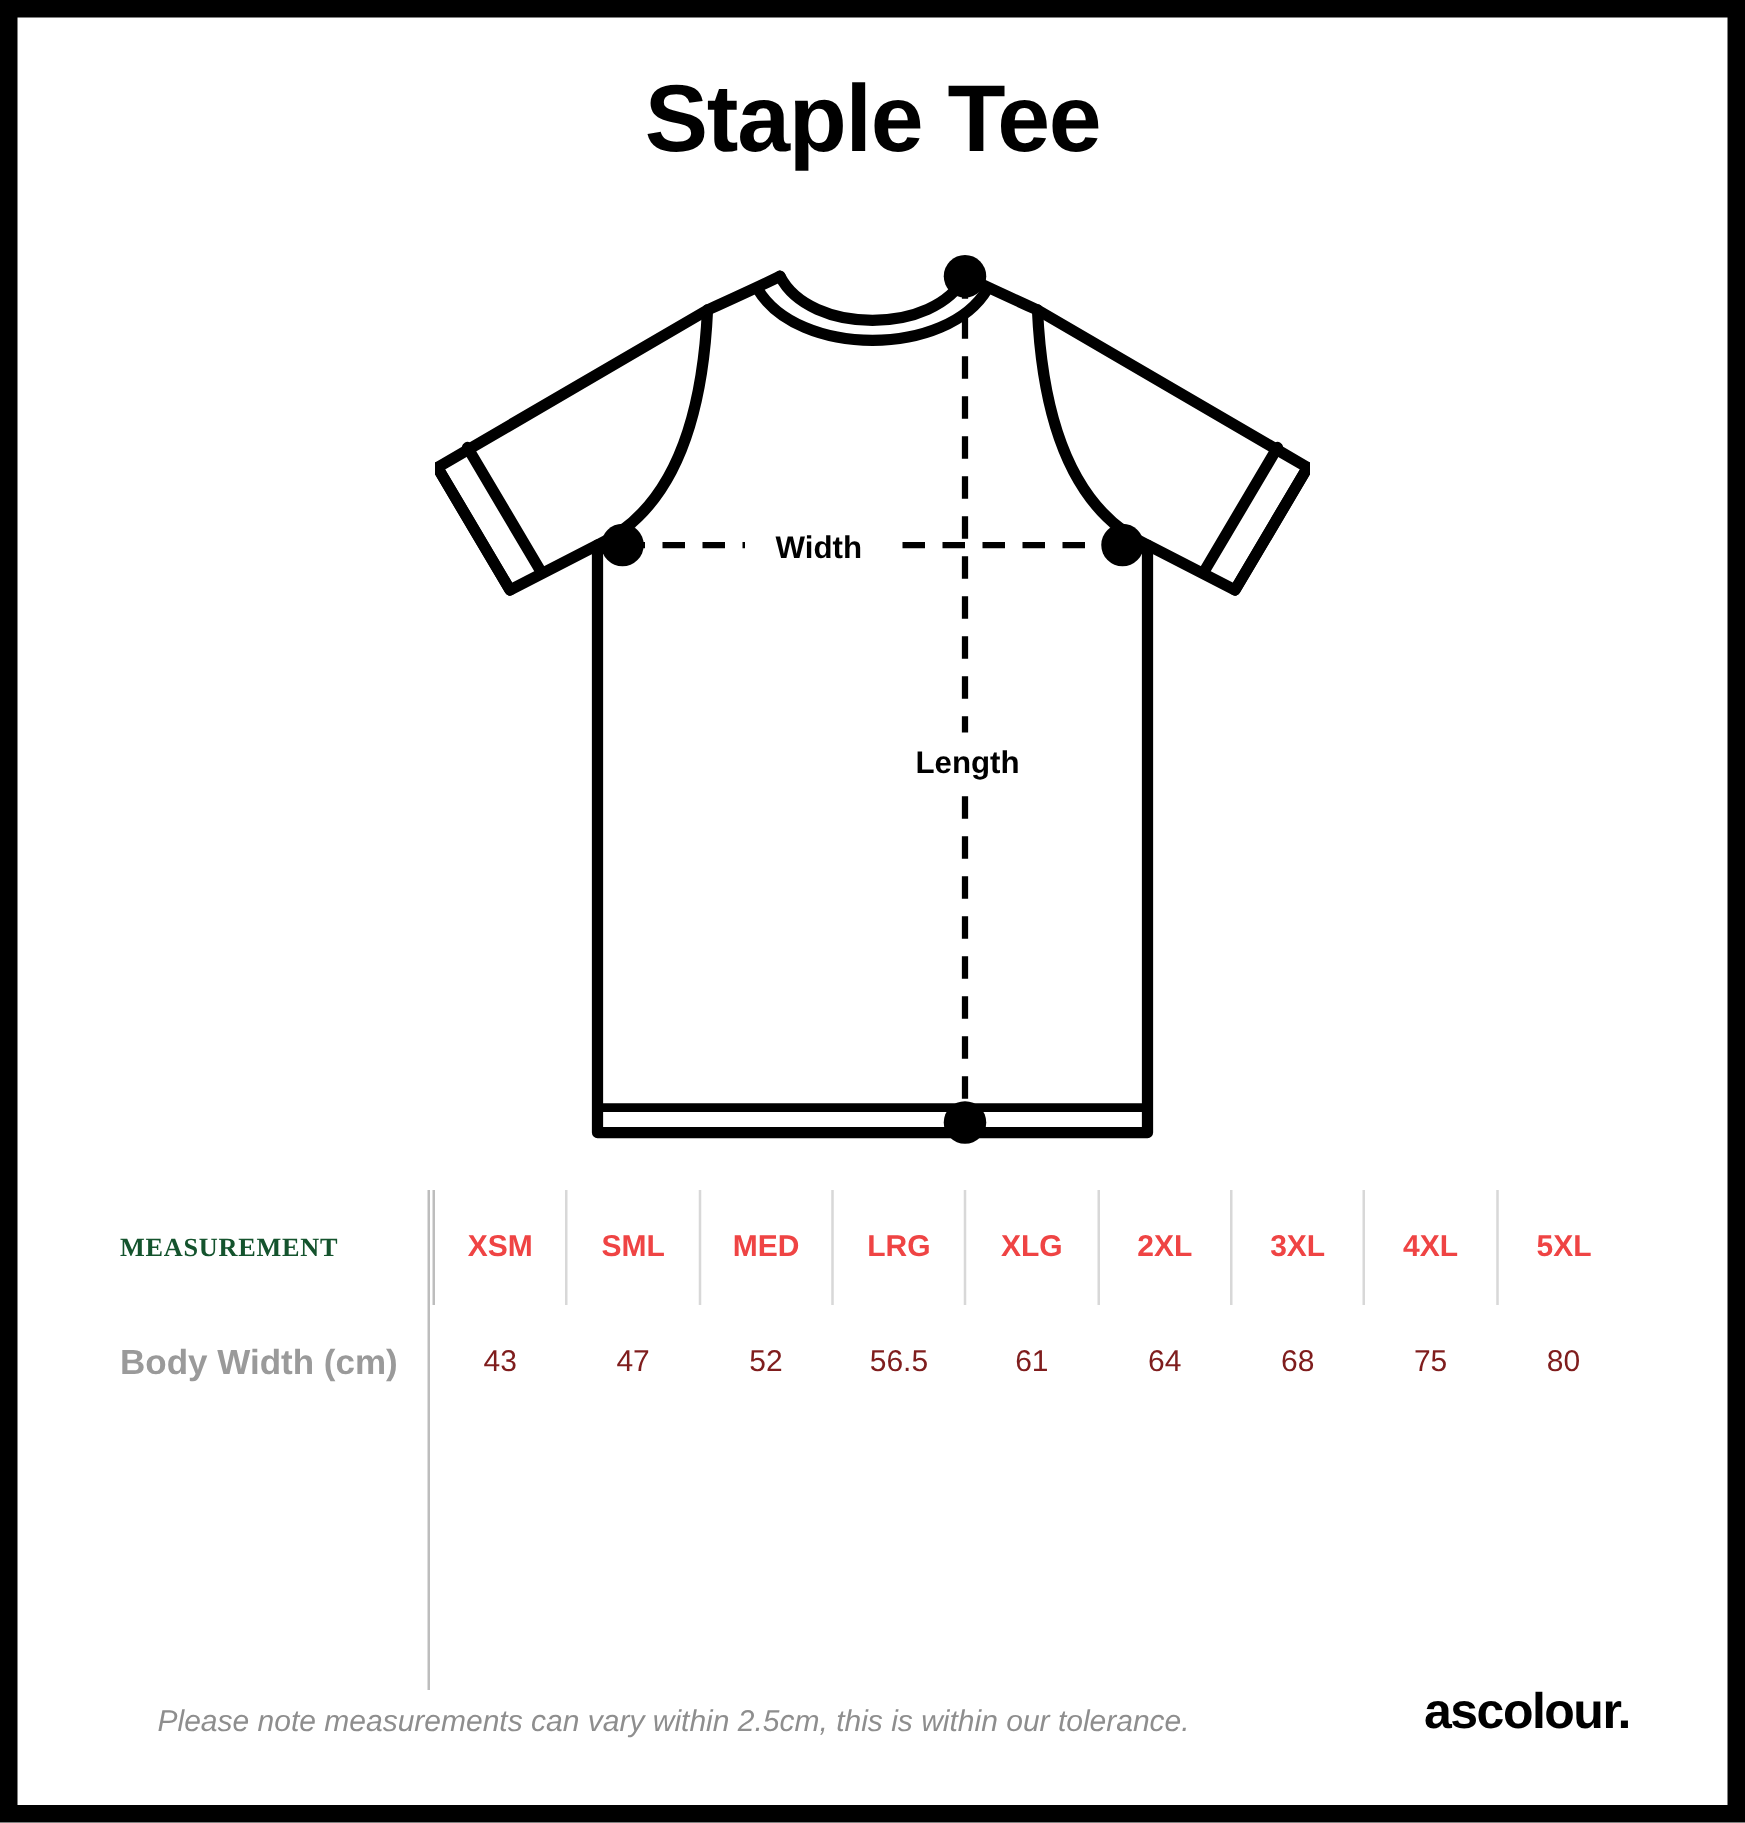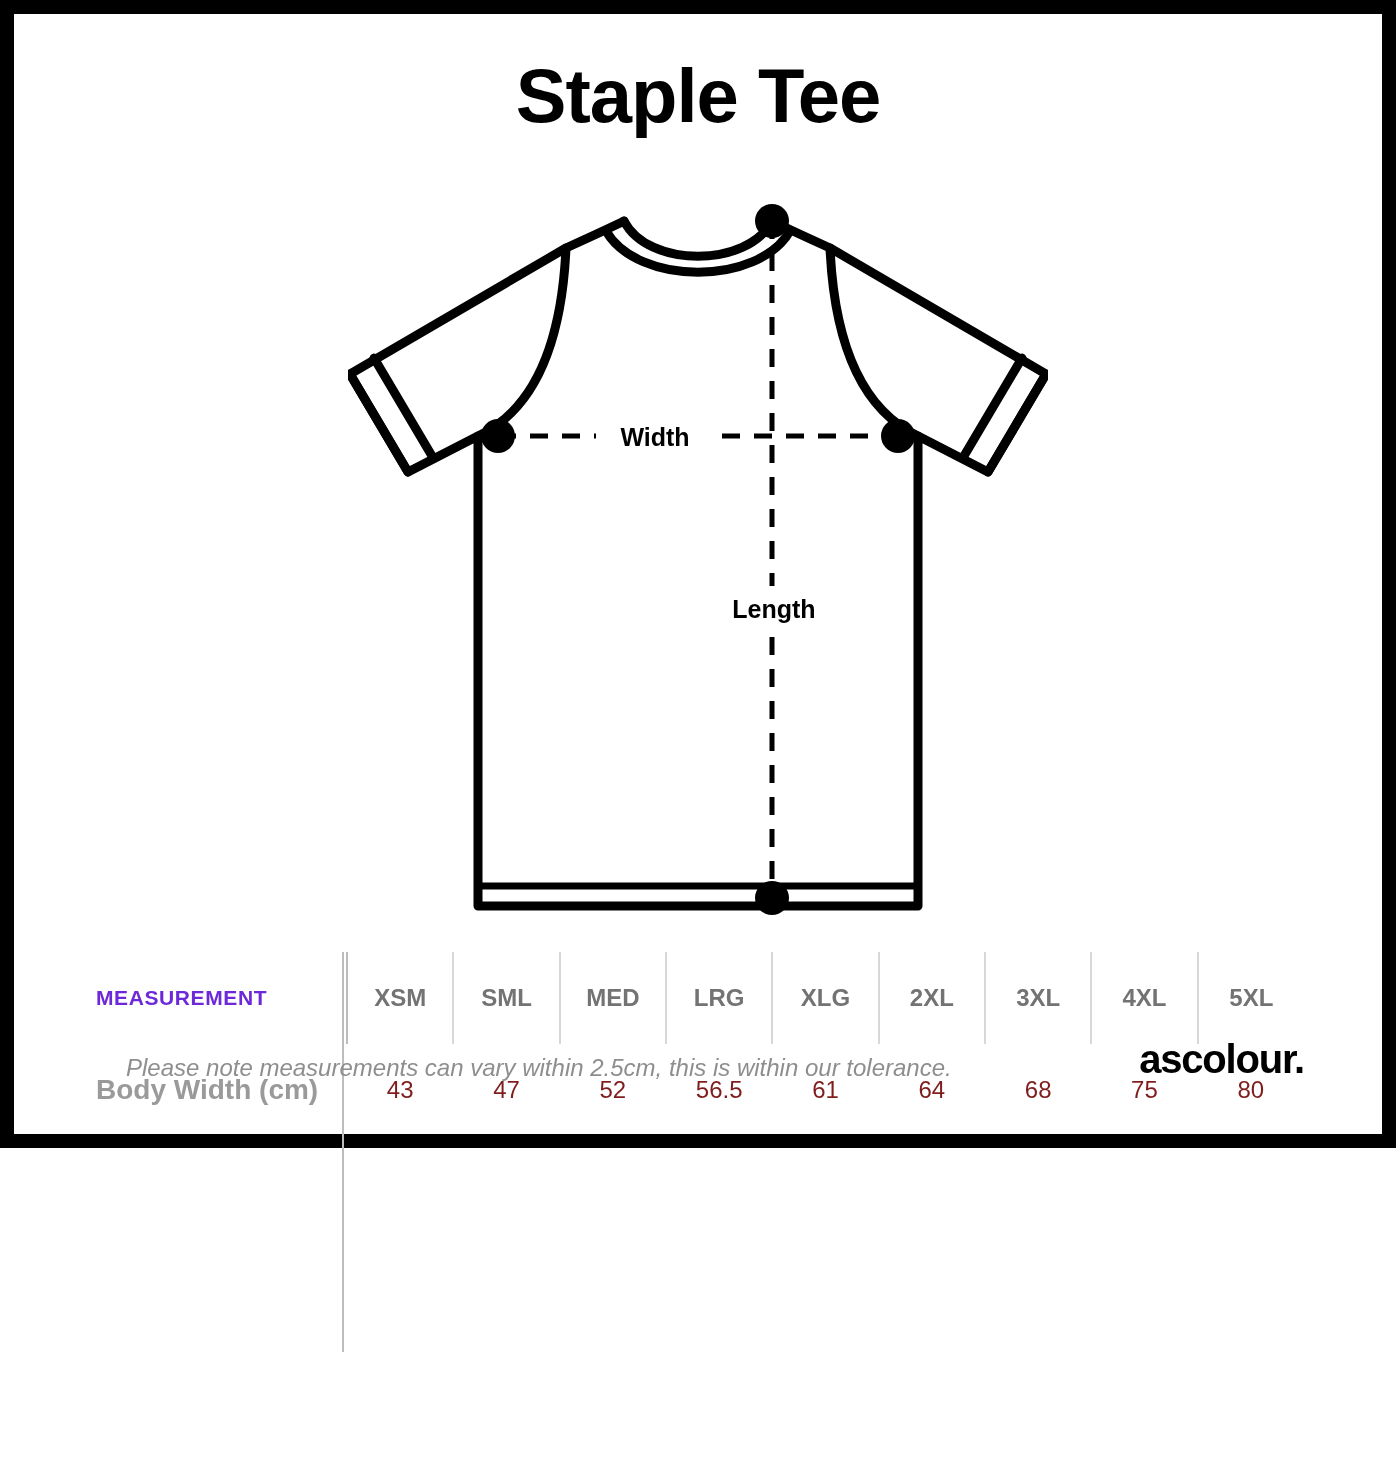--- a/index.html
+++ b/index.html
@@ -10,21 +10,21 @@
   body {
     width: 1396px;
     height: 1458px;
     font-family: "Liberation Sans", sans-serif;
     color: #000000;
     overflow: hidden;
   }
   .page {
     position: relative;
     width: 1396px;
-    height: 1148px;
+    height: 1458px;
     box-sizing: border-box;
     border: 14px solid #000000;
     background: #ffffff;
   }
   .inner {
     position: relative;
     width: 100%;
     height: 100%;
   }
 
@@ -74,26 +74,27 @@
   }
   .col-label {
     width: 250px;
     text-align: left !important;
     padding-left: 4px !important;
   }
   .hdr-measurement {
     font-size: 21px;
     font-weight: bold;
     letter-spacing: 0.6px;
-    color: #6d28d9;
+    color: #14532d;
+    font-family: Liberation Serif, serif;
   }
   .hdr-size {
     font-size: 24px;
     font-weight: bold;
-    color: #737373;
+    color: #ef4444;
     border-left: 2px solid #d8d8d8;
   }
   .hdr-size.first-size {
     border-left: 2px solid #bdbdbd;
   }
   .row-label {
     font-size: 28px;
     color: #9a9a9a;
     font-weight: bold;
   }

